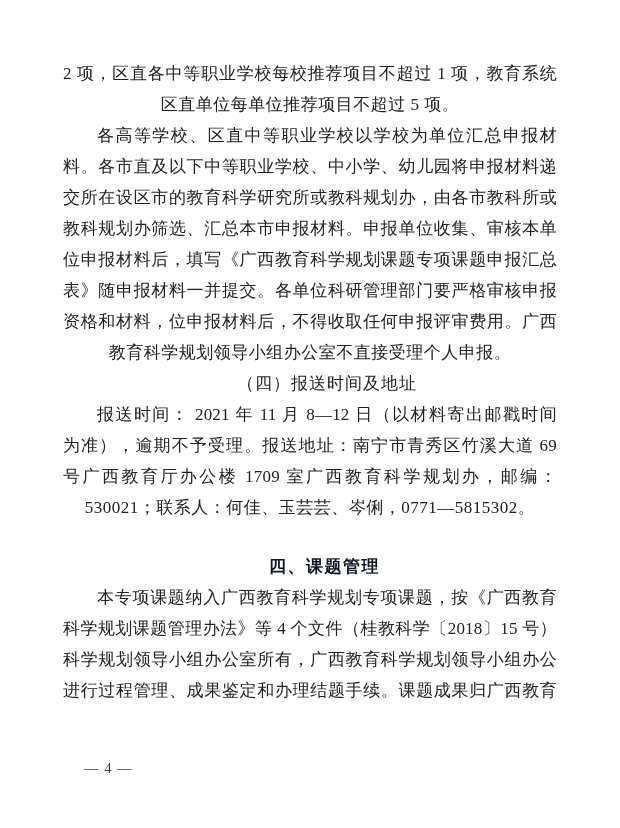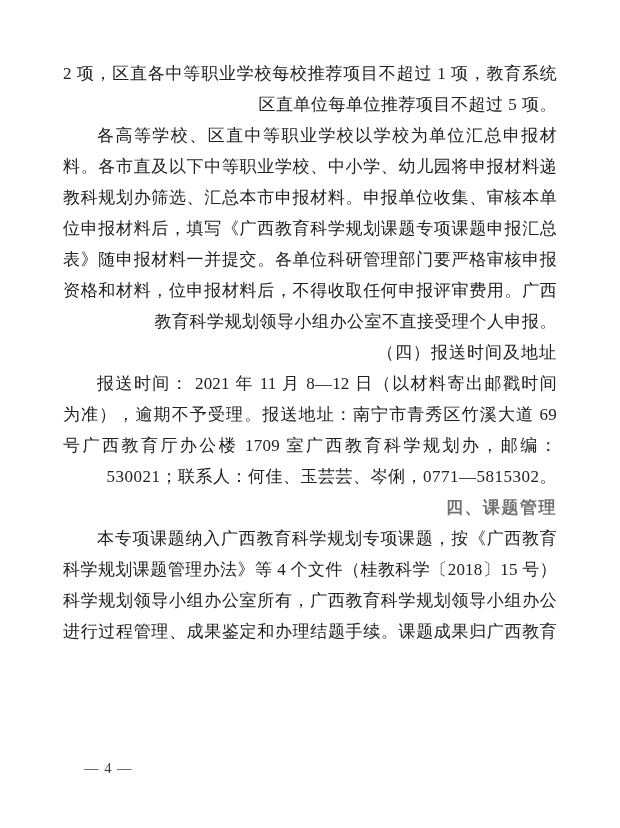--- a/index.html
+++ b/index.html
@@ -22,21 +22,21 @@
     top: 58px;
     width: 494px;
   }
   .line {
     font-size: 17px;
     line-height: 31px;
     height: 31px;
     color: #222222;
     letter-spacing: 0.5px;
     white-space: pre;
-    text-align: right;
+    text-align: center;
   }
   
   .j {
     white-space: normal;
     letter-spacing: 0.2px;
     text-align: justify;
     text-align-last: justify;
     overflow: hidden;
   }
   
@@ -46,21 +46,22 @@
   
   .kai {
     letter-spacing: 1px;
   }
   
   .hei {
     font-family: "Liberation Sans", "DejaVu Sans", sans-serif;
     font-weight: 700;
     letter-spacing: 1.5px;
     text-indent: 29px;
-    color: #737373;
+    color: #0f172a;
+    margin-top: 28px;
   }
   .footer {
     position: absolute;
     left: 84px;
     top: 758px;
     font-size: 14.5px;
     line-height: 20px;
     letter-spacing: 1px;
     color: #3a3a3a;
     font-family: "Liberation Serif", "DejaVu Serif", serif;
@@ -68,20 +69,21 @@
 </style>
 </head>
 <body>
 
 <div class="page">
   <div class="content">
     <div class="line j">2 项，区直各中等职业学校每校推荐项目不超过 1 项，教育系统</div>
     <div class="line">区直单位每单位推荐项目不超过 5 项。</div>
     <div class="line j ind">各高等学校、区直中等职业学校以学校为单位汇总申报材</div>
     <div class="line j">料。各市直及以下中等职业学校、中小学、幼儿园将申报材料递</div>
+    <div class="line j">交所在设区市的教育科学研究所或教科规划办，由各市教科所或</div>
     <div class="line j">教科规划办筛选、汇总本市申报材料。申报单位收集、审核本单</div>
     <div class="line j">位申报材料后，填写《广西教育科学规划课题专项课题申报汇总</div>
     <div class="line j">表》随申报材料一并提交。各单位科研管理部门要严格审核申报</div>
     <div class="line j">资格和材料，位申报材料后，不得收取任何申报评审费用。广西</div>
     <div class="line">教育科学规划领导小组办公室不直接受理个人申报。</div>
     <div class="line ind kai">（四）报送时间及地址</div>
     <div class="line j ind">报送时间： 2021 年 11 月 8—12 日（以材料寄出邮戳时间</div>
     <div class="line j">为准），逾期不予受理。报送地址：南宁市青秀区竹溪大道 69</div>
     <div class="line j">号广西教育厅办公楼 1709 室广西教育科学规划办，邮编：</div>
     <div class="line">530021；联系人：何佳、玉芸芸、岑俐，0771—5815302。</div>

